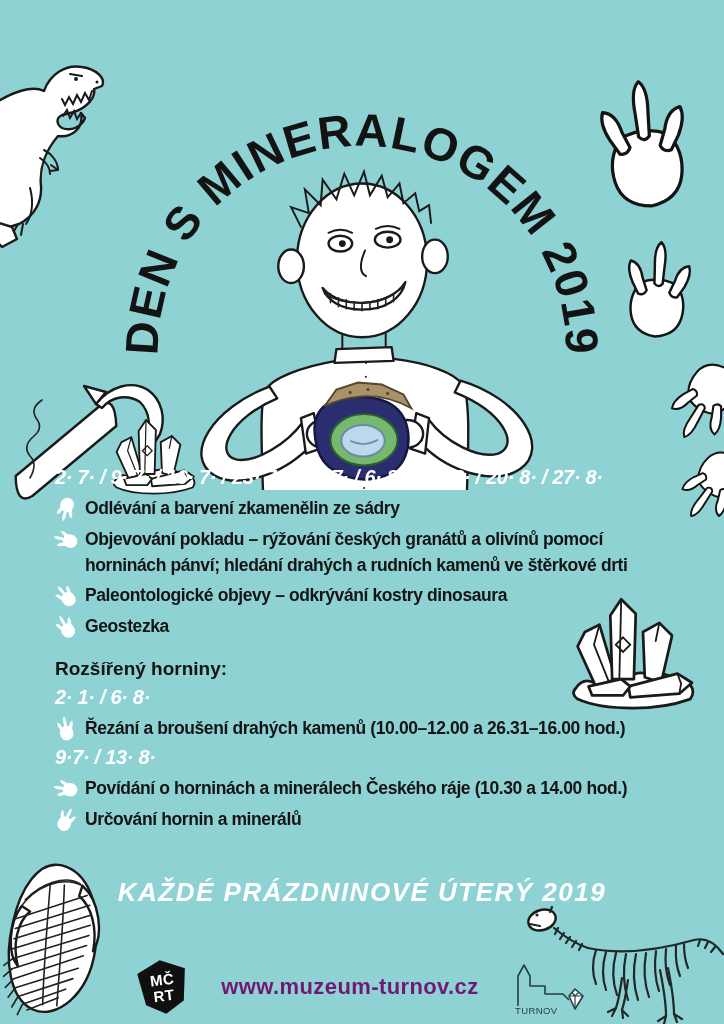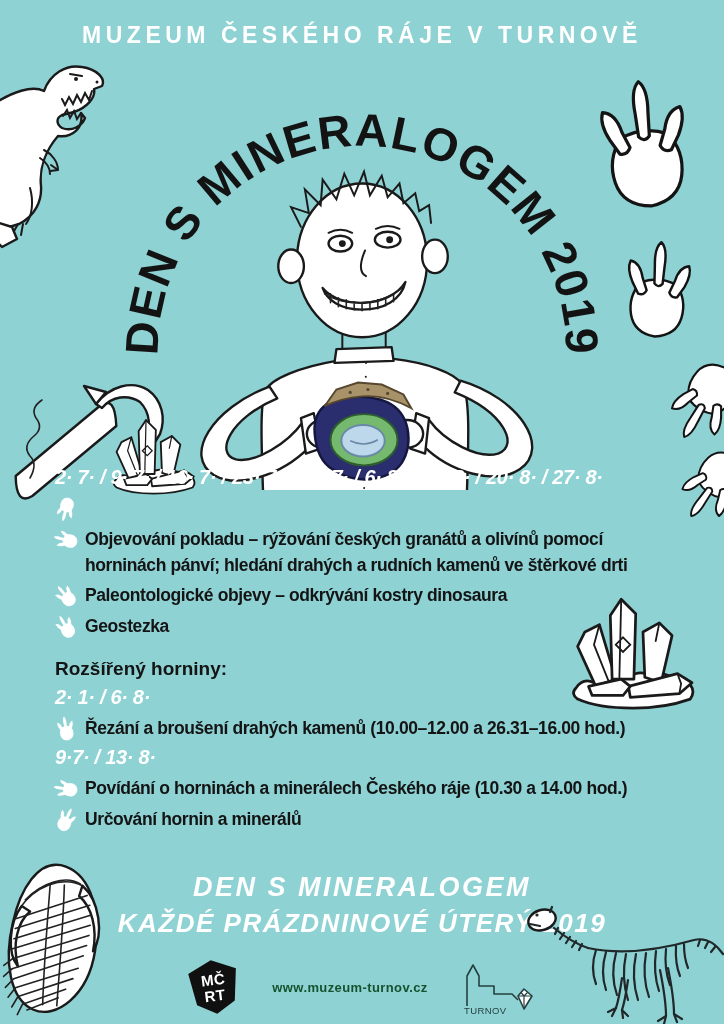--- a/index.html
+++ b/index.html
@@ -40,21 +40,21 @@
   .r1{transform:rotate(195deg);} .r2{transform:rotate(-75deg);}
   .r3{transform:rotate(-40deg);} .r4{transform:rotate(170deg);}
   .r5{transform:rotate(-30deg);} .r6{transform:rotate(-10deg);}
   .r7{transform:rotate(-80deg);} .r8{transform:rotate(25deg);}
   
   .event-banner{top:872px;left:0;width:724px;text-align:center;color:#fff;font-style:italic;font-weight:bold;}
   .event-line1{font-size:27px;letter-spacing:2.5px;}
   .event-line2{font-size:26px;letter-spacing:1.5px;margin-top:5px;}
   
   .footer-row{top:956px;left:0;width:724px;display:flex;justify-content:center;align-items:center;gap:32px;}
-  .website{font-size:13px;font-weight:bold;letter-spacing:0.4px;color:#14532d;}
+  .website{font-size:22px;font-weight:bold;letter-spacing:0.4px;color:#701a75;}
   .mcrt-text{font-family:"Liberation Sans",sans-serif;font-weight:bold;fill:#fff;font-size:15px;letter-spacing:0.5px;}
   .turnov-text{font-family:"Liberation Sans",sans-serif;font-size:9.5px;letter-spacing:0.4px;fill:#25403f;}
 </style>
 </head>
 <body>
 
 <div class="poster">
 
   <svg width="0" height="0" style="position:absolute" aria-hidden="true">
     <defs>
@@ -74,21 +74,20 @@
         <path class="ln" d="M62,8 L60,94 M64,50 L72,58 L64,66 L56,58 Z"></path>
         <path class="wline" d="M86,44 L104,34 L118,48 L106,100 L88,94 Z"></path>
         <path class="ln" d="M104,34 L100,54"></path>
         <path class="wline" d="M70,104 L124,90 L140,100 L126,112 L72,116 Z"></path>
         <path class="ln" d="M124,90 L128,101 L126,112"></path>
         <path class="wline" d="M26,104 L62,96 L72,104 L64,114 L30,114 Z"></path>
       </symbol>
     </defs>
   </svg>
 
-  <div class="abs museum-title">MUZEUM ČESKÉHO RÁJE V TURNOVĚ</div>
 
   <svg class="abs arc-svg" width="724" height="430" viewBox="0 0 724 430">
     <path id="titleArc" d="M 158 300 A 204 204 0 0 1 566 300" fill="none"></path>
     <text><textPath href="#titleArc" startOffset="50%" text-anchor="middle">DEN S MINERALOGEM 2019</textPath></text>
   </svg>
 
   <svg class="abs" style="left:-10px;top:58px" width="140" height="185" viewBox="0 0 140 185">
     <path class="wline2" d="M4,46 C22,34 42,27 54,33 C60,16 76,6 92,9 C106,11 116,20 112,28 L104,31 C106,40 96,50 84,54 L72,57 C66,60 66,66 72,70 C82,74 92,68 95,60 L91,55 C94,70 82,80 68,78 C56,92 49,110 51,128 C52,143 45,158 29,166 L2,174"></path>
     <path class="ln" d="M102,33 L99,42 L95,35 L91,44 L87,37 L83,46 L79,39 L75,47 L72,41"></path>
     <path class="ln" d="M73,58 L77,52 L80,60 L84,53 L87,61 L91,55"></path>
@@ -180,20 +179,21 @@
 
   <div class="abs program">
     <div class="dates">2· 7· / 9· 7· / 16· 7· / 23· 7· / 30· 7· / 6· 8· / 13· 8· / 20· 8· / 27· 8·</div>
 
     <div class="activity">
       <span class="bullet">
           <svg class="r1" viewBox="0 0 100 130">
             <use href="#fp"></use>
           </svg>
         </span>
+      <span class="txt">Odlévání a barvení zkamenělin ze sádry</span>
     </div>
     <div class="activity">
       <span class="bullet">
           <svg class="r2" viewBox="0 0 100 130">
             <use href="#fp"></use>
           </svg>
         </span>
       <span class="txt">Objevování pokladu – rýžování českých granátů a olivínů pomocí horninách pánví; hledání drahých a rudních kamenů ve štěrkové drti</span>
     </div>
     <div class="activity">
@@ -249,21 +249,20 @@
       <path class="ln15" d="M28,48 C44,28 72,18 92,30 M34,40 C52,24 76,18 90,28"></path>
       <path class="wline2" d="M92,30 C108,46 110,80 98,96 C104,74 100,52 88,40 Z"></path>
       <path class="wline2" d="M30,46 C16,62 12,92 22,106 C18,84 24,62 38,52 Z"></path>
       <path class="ln15" d="M60,26 C54,66 48,106 44,146 M74,28 C70,68 64,108 58,148"></path>
       <path class="ln15" d="M24,58 L96,40 M22,68 L98,50 M20,78 L98,60 M18,88 L97,70 M17,98 L95,80 M16,108 L92,90 M17,118 L88,100 M18,127 L82,112 M20,136 L76,122 M24,144 L68,132 M28,150 L60,140"></path>
       <path class="ln15" d="M17,98 L8,104 M16,108 L7,115 M17,118 L8,126 M18,127 L10,136 M20,136 L13,146 M24,144 L18,154"></path>
     </g>
   </svg>
 
   <div class="abs event-banner">
-    <div class="event-line1">DEN S MINERALOGEM</div>
     <div class="event-line2">KAŽDÉ PRÁZDNINOVÉ ÚTERÝ 2019</div>
   </div>
 
   <svg class="abs" style="left:526px;top:900px" width="200" height="124" viewBox="0 0 200 124">
     <ellipse class="wline2" cx="16" cy="20" rx="14" ry="10" transform="rotate(-18 16 20)"></ellipse>
     <circle cx="11" cy="15" r="1.6" fill="#20282a"></circle>
     <path class="skel" d="M4,24 L14,26 M24,12 l2,-5"></path>
     <path class="skel" d="M28,28 C40,38 50,44 62,48"></path>
     <path class="skel" d="M32,28 l-3,6 M38,33 l-4,6 M44,37 l-4,6 M50,41 l-4,6 M56,44 l-3,6"></path>
     <path class="skel" d="M62,48 C100,56 140,48 168,40 C180,37 190,44 197,54"></path>

